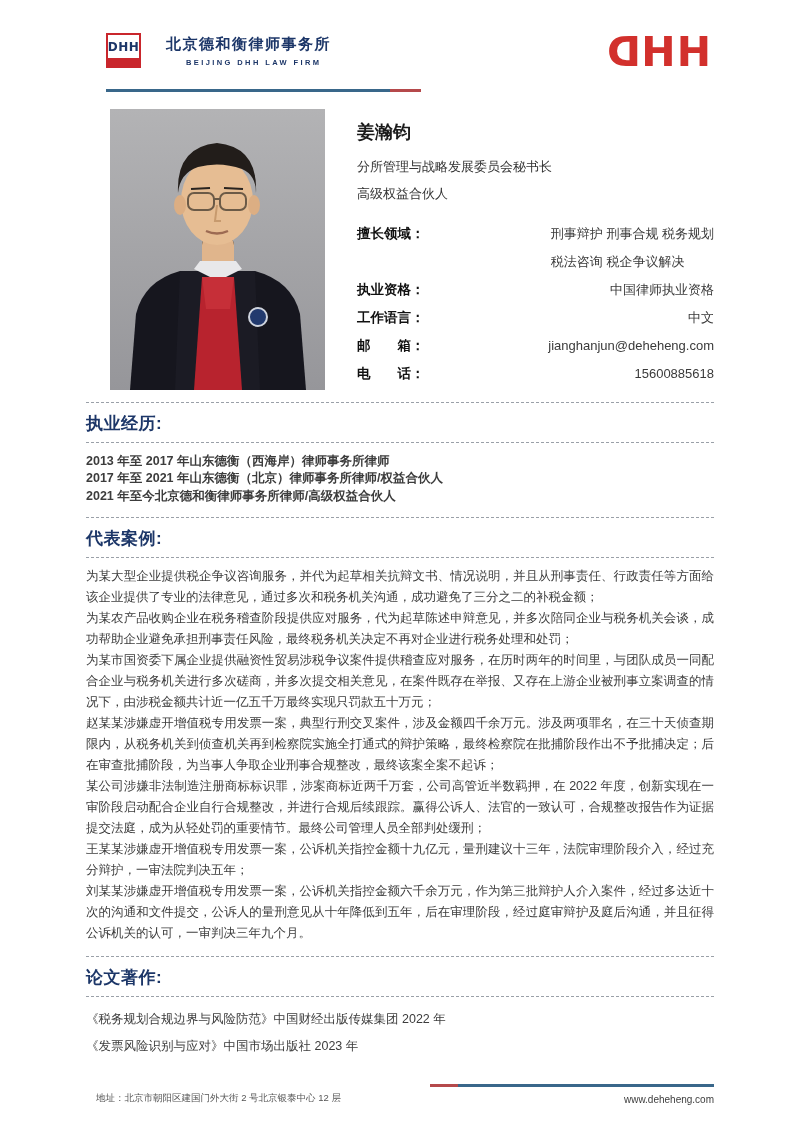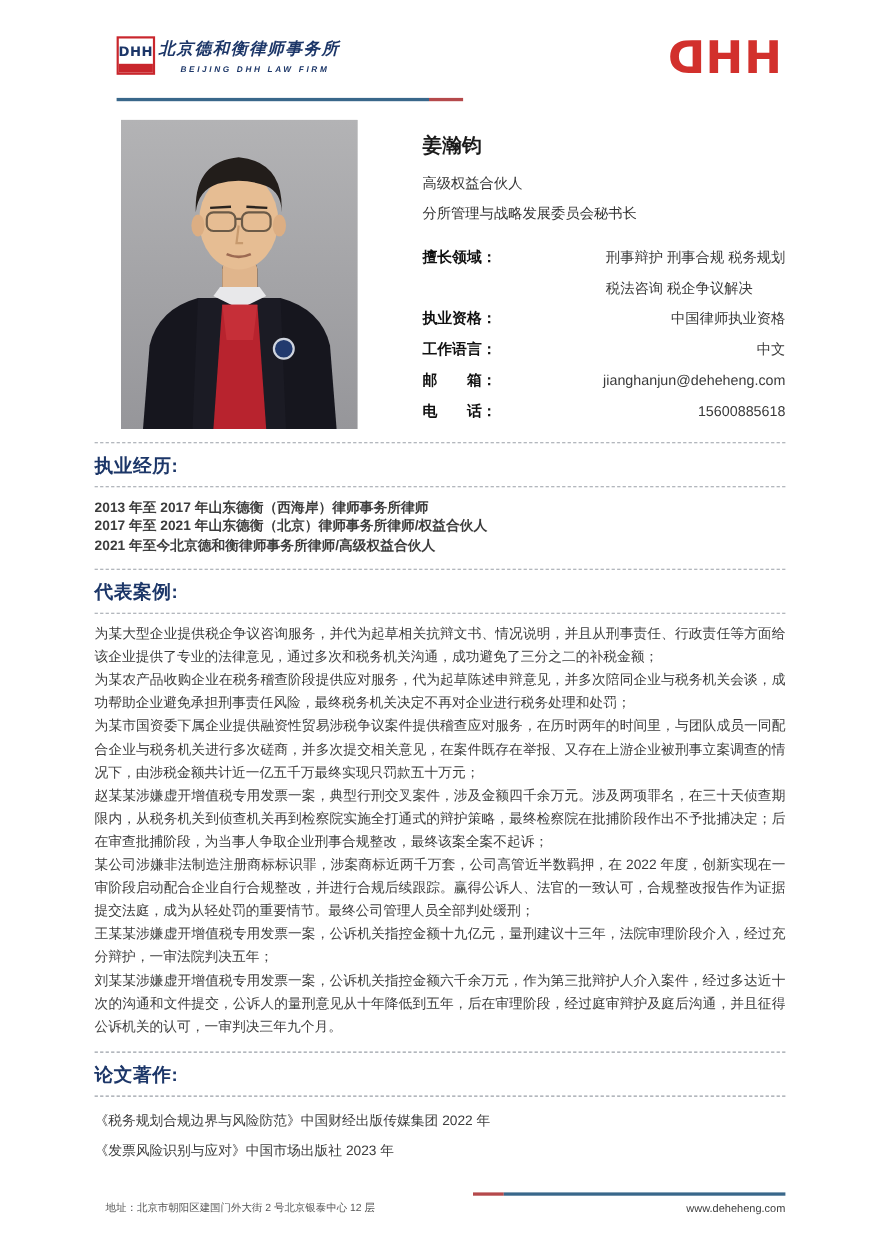--- a/index.html
+++ b/index.html
@@ -12,32 +12,32 @@
   
   .header{ display:flex; justify-content:space-between; align-items:flex-start;
     padding:33px 88px 0 106px; }
   .brand-left{ display:flex; align-items:flex-start; }
   .logo-box{ width:35px; height:35px; border:2px solid #c9262c; background:#fff;
     display:flex; flex-direction:column; align-items:stretch; }
   .logo-box-text{ flex:1; display:flex; align-items:center; justify-content:center;
     color:#1c3668; font-weight:bold; font-size:12px; letter-spacing:.5px;
     font-family:"DejaVu Sans",sans-serif; }
   .logo-box-strip{ height:8px; background:#c9262c; }
-  .brand-names{ margin-left:3px; padding-top:2px;font-style:italic; }
+  .brand-names{ margin-left:25px; padding-top:2px; }
   .firm-cn{ font-size:15px; font-weight:bold; color:#1c3668; letter-spacing:1.5px; }
   .firm-en{ font-size:7.5px; font-weight:bold; color:#1c3668; letter-spacing:2.4px; margin-top:4px;padding-left:20px; }
   .brand-wordmark{ font-size:41px; font-weight:800; color:#d2302c; line-height:.95;
     letter-spacing:1px; font-family:"DejaVu Sans",sans-serif; }
   .wm-d{ display:inline-block; transform:scaleX(-1); }
   .header-rule{ display:flex; height:3px; width:315px; margin:17px 0 0 106px; }
   .header-rule .rule-blue{ width:284px; background:#39678a; }
   .header-rule .rule-red{ width:31px; background:#b5494b; }
 
   
-  .profile{ display:flex; padding:0 86px; margin-top:17px; height:281px;gap:27px; }
+  .profile{ display:flex; padding:0 86px; margin-top:17px; height:281px; }
   .photo{ width:215px; height:281px; margin-left:24px; flex:none; background:#a6a6a8; }
   .photo svg{ display:block; }
   .info{ margin-left:32px; padding-top:11px; flex:1; }
   .person-name{ font-size:18px; font-weight:bold; color:#1a1a1a; margin-bottom:9px; }
   .title-line{ font-size:13px; color:#333; line-height:27px; }
   .fields{ margin-top:13px; }
   .field-row{ display:flex; font-size:13px; line-height:28px;justify-content:space-between; }
   .field-label{ font-weight:bold; color:#111; width:96px; flex:none; font-size:13.5px; }
   .field-values{ display:flex; flex-direction:column; }
   .field-line{ color:#3a3a3a; }
@@ -125,22 +125,22 @@
         <line x1="81" y1="80" x2="100" y2="79" stroke="#2a241f" stroke-width="2.2"></line>
         <line x1="114" y1="79" x2="133" y2="80" stroke="#2a241f" stroke-width="2.2"></line>
         <path d="M107 96 L105 112 L111 112" fill="none" stroke="#c79a6e" stroke-width="2"></path>
         <path d="M96 122 Q107 127 118 122" fill="none" stroke="#9c6a52" stroke-width="2.4"></path>
       </svg>
     </div>
     <div class="info">
       <div class="person-name">姜瀚钧</div>
       <div>
 
-      <div class="title-line">高级权益合伙人</div>
-          <div class="title-line">分所管理与战略发展委员会秘书长</div>
+      <div class="title-line">分所管理与战略发展委员会秘书长</div>
+          <div class="title-line">高级权益合伙人</div>
         </div>
       <div class="fields">
 
           <div class="field-row">
             <span class="field-label">擅长领域：</span>
             <span class="field-values">
 
             <span class="field-line">刑事辩护  刑事合规  税务规划</span>
               <span class="field-line">税法咨询  税企争议解决</span>
             </span>

